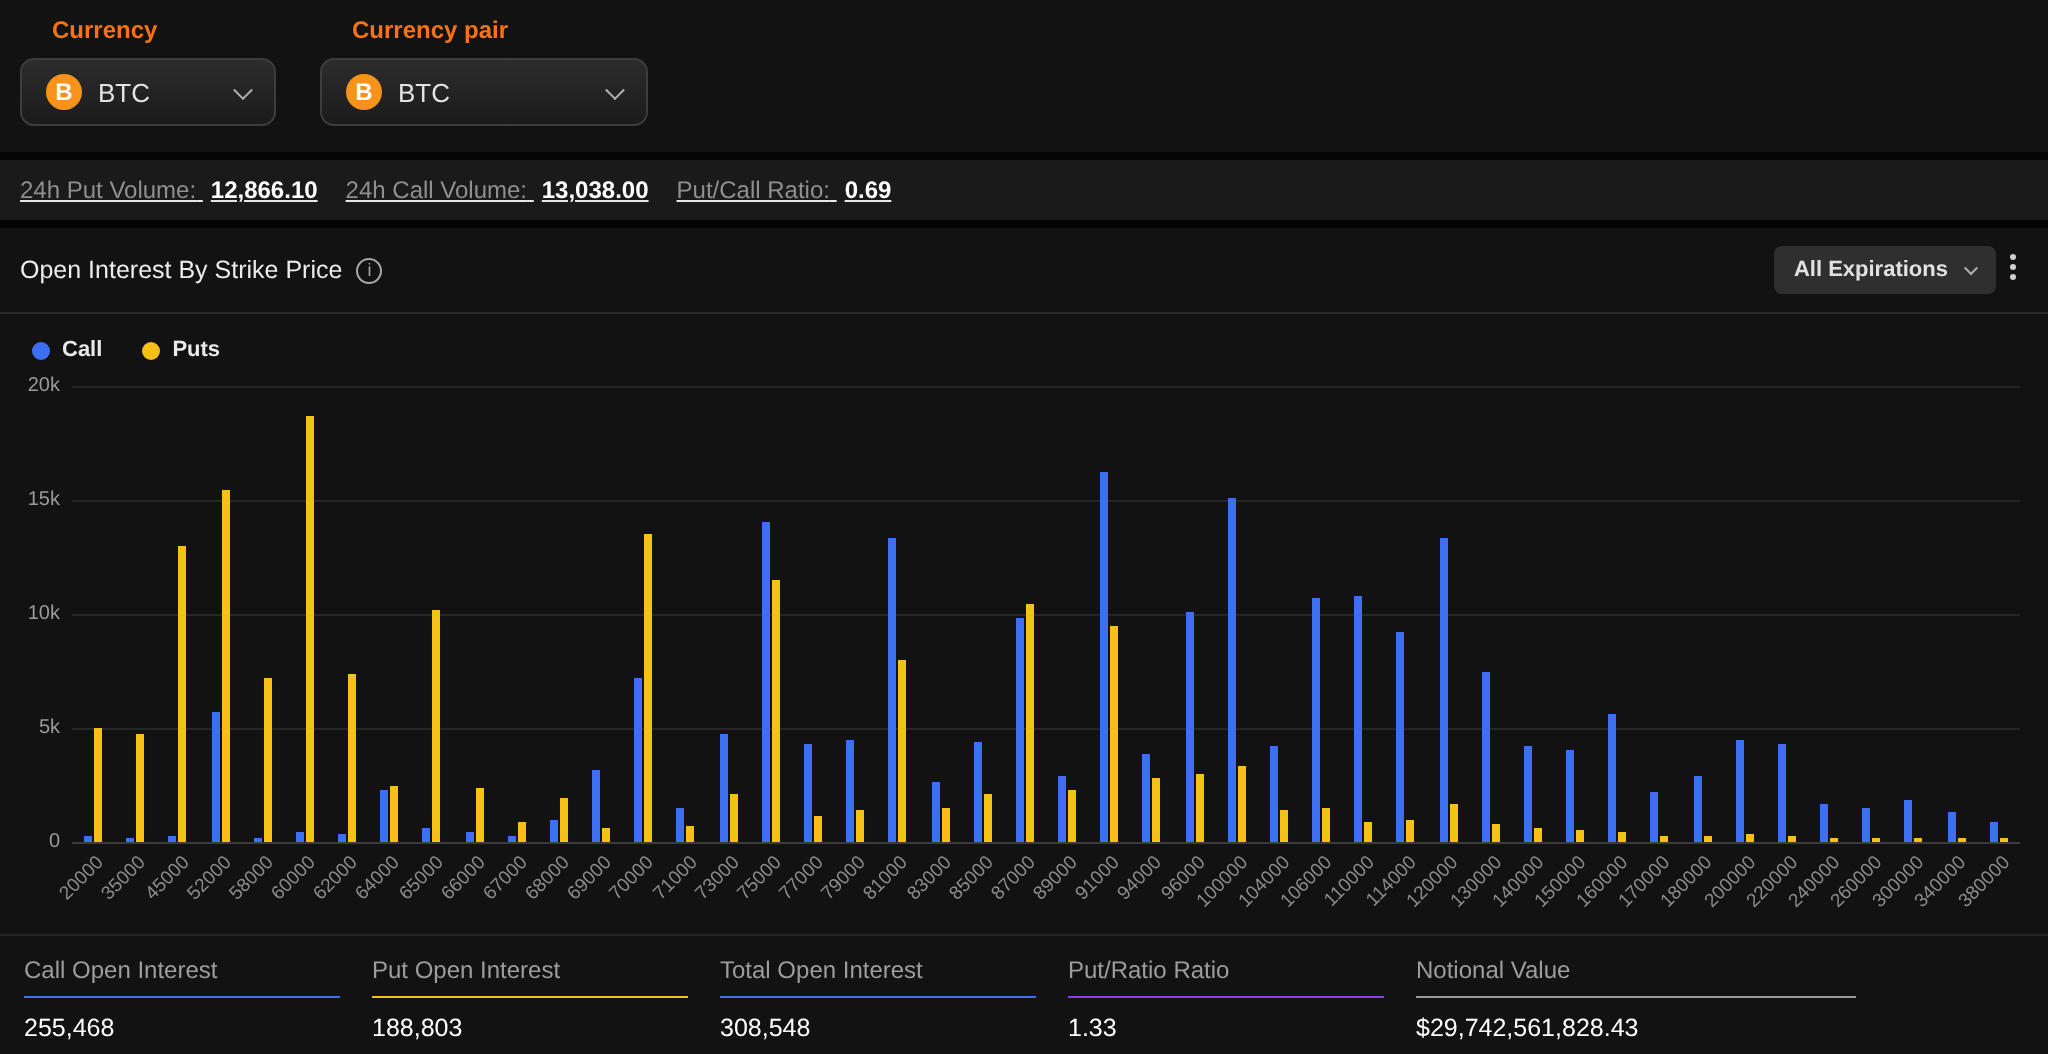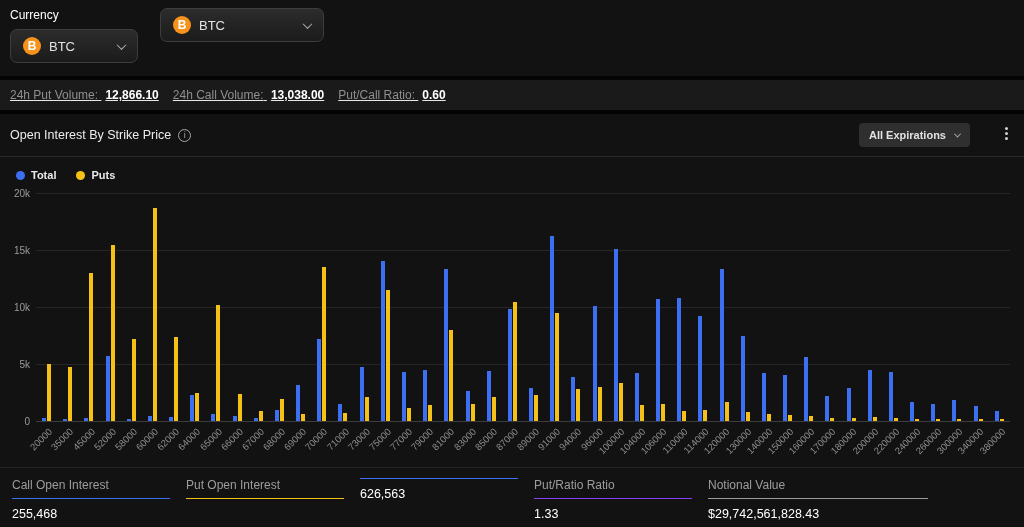--- a/index.html
+++ b/index.html
@@ -3,21 +3,21 @@
 <meta charset="utf-8">
 <style>
   * { margin:0; padding:0; box-sizing:border-box; }
   html,body { background:#040404; }
   body { width:1024px; height:527px; overflow:hidden;
          font-family:"Liberation Sans", sans-serif; color:#e8e8e8; }
   .app { width:1024px; height:527px; display:flex; flex-direction:column; }
 
   
   .top-panel { background:#121212; padding:8px 10px 13px; display:flex; gap:22px; }
-  .selector-label { font-size:12px; font-weight:normal; color:#ffffff; margin-bottom:7px; }
+  .selector-label { font-size:12px; font-weight:bold; color:#f97316; margin-bottom:7px;margin-left:16px; }
   .dropdown { display:flex; align-items:center; gap:8px;
               background:linear-gradient(#2c2c2c,#1b1b1b);
               border:1px solid #3d3d3d; border-radius:7px; height:34px;
               padding:0 12px; color:#e3e3e3; font-size:13px; cursor:pointer;
               font-family:"Liberation Sans", sans-serif; }
   .dd-currency { width:128px; }
   .dd-pair { width:164px; }
   .btc-icon { width:18px; height:18px; border-radius:50%; background:#f7931a; color:#fff;
               font-weight:bold; font-size:12px; display:inline-flex; align-items:center;
               justify-content:center; flex:0 0 auto; }
@@ -33,21 +33,21 @@
   .stat-value { color:#ffffff; font-weight:bold; margin-left:4px; }
 
   
   .main-panel { background:#121212; margin-top:4px; flex:1; display:flex; flex-direction:column; }
   .section-header { display:flex; align-items:center; padding:9px 10px; }
   .section-title { font-size:12.5px; color:#ececec; }
   .info-icon { width:13px; height:13px; border:1px solid #a8a8a8; border-radius:50%;
                color:#a8a8a8; font-size:9px; display:inline-flex; align-items:center;
                justify-content:center; margin-left:7px; cursor:pointer; }
   .info-icon::after { content:"i"; }
-  .header-right { margin-left:auto; display:flex; align-items:flex-start; gap:28px;padding-left:40px; }
+  .header-right { margin-left:auto; display:flex; align-items:flex-start; gap:0;padding-left:40px; }
   .expiration-btn { background:#2f2f2f; border:none; border-radius:4px; color:#e2e2e2;
                     font-size:11px; font-weight:bold; padding:6px 10px; display:flex;
                     align-items:center; gap:7px; cursor:pointer;
                     font-family:"Liberation Sans", sans-serif; }
   .kebab-btn { background:none; border:none; width:16px; height:20px; display:flex;
                align-items:center; justify-content:center; cursor:pointer; }
   .kebab-dot { width:3px; height:3px; border-radius:50%; background:#d0d0d0;
                box-shadow:0 -5px 0 #d0d0d0, 0 5px 0 #d0d0d0; }
   .divider { height:1px; background:#2a2a2a; }
 
@@ -88,40 +88,41 @@
   <header class="top-panel">
     <div class="selector">
       <div class="selector-label">Currency</div>
       <button class="dropdown dd-currency">
         <span class="btc-icon">B</span>
         <span class="dd-value">BTC</span>
         <span class="chevron"></span>
       </button>
     </div>
     <div class="selector">
+      <div class="selector-label">Currency pair</div>
       <button class="dropdown dd-pair">
         <span class="btc-icon">B</span>
         <span class="dd-value">BTC</span>
         <span class="chevron"></span>
       </button>
     </div>
   </header>
 
   <div class="stats-bar">
     <span class="stat-pair">
       <span class="stat-label">24h Put Volume:</span>
       <span class="stat-value">12,866.10</span>
     </span>
     <span class="stat-pair">
       <span class="stat-label">24h Call Volume:</span>
       <span class="stat-value">13,038.00</span>
     </span>
     <span class="stat-pair">
       <span class="stat-label">Put/Call Ratio:</span>
-      <span class="stat-value">0.60</span>
+      <span class="stat-value">0.69</span>
     </span>
   </div>
 
   <div class="main-panel">
 
     <div class="section-header">
       <span class="section-title">Open Interest By Strike Price</span>
       <span class="info-icon"></span>
       <div class="header-right">
         <button class="expiration-btn">
@@ -132,21 +133,21 @@
           <span class="kebab-dot"></span>
         </button>
       </div>
     </div>
     <div class="divider"></div>
 
     <div class="chart-wrap">
       <div class="legend">
         <div class="legend-item">
           <span class="legend-dot" style="background: rgb(61, 111, 242);"></span>
-          <span class="legend-label">Total</span>
+          <span class="legend-label">Call</span>
         </div>
         <div class="legend-item">
           <span class="legend-dot" style="background: rgb(245, 193, 22);"></span>
           <span class="legend-label">Puts</span>
         </div>
       </div>
       <div class="plot" id="plot">
         <div class="bars" id="bars">
             <div class="bar-group">
               <div class="bar" style="height: 1.25%; background: rgb(61, 111, 242);"></div>
@@ -488,24 +489,26 @@
 
     <div class="summary">
       <div class="summary-item">
         <div class="summary-label">Call Open Interest</div>
         <div class="summary-rule" style="background: rgb(61, 111, 242);"></div>
         <div class="summary-value">255,468</div>
       </div>
       <div class="summary-item">
         <div class="summary-label">Put Open Interest</div>
         <div class="summary-rule" style="background: rgb(245, 193, 22);"></div>
+        <div class="summary-value">188,803</div>
       </div>
       <div class="summary-item">
+        <div class="summary-label">Total Open Interest</div>
         <div class="summary-rule" style="background: rgb(61, 111, 242);"></div>
-        <div class="summary-value">626,563</div>
+        <div class="summary-value">308,548</div>
       </div>
       <div class="summary-item">
         <div class="summary-label">Put/Ratio Ratio</div>
         <div class="summary-rule" style="background: rgb(139, 61, 242);"></div>
         <div class="summary-value">1.33</div>
       </div>
       <div class="summary-item wide">
         <div class="summary-label">Notional Value</div>
         <div class="summary-rule" style="background: rgb(154, 154, 154);"></div>
         <div class="summary-value">$29,742,561,828.43</div>

